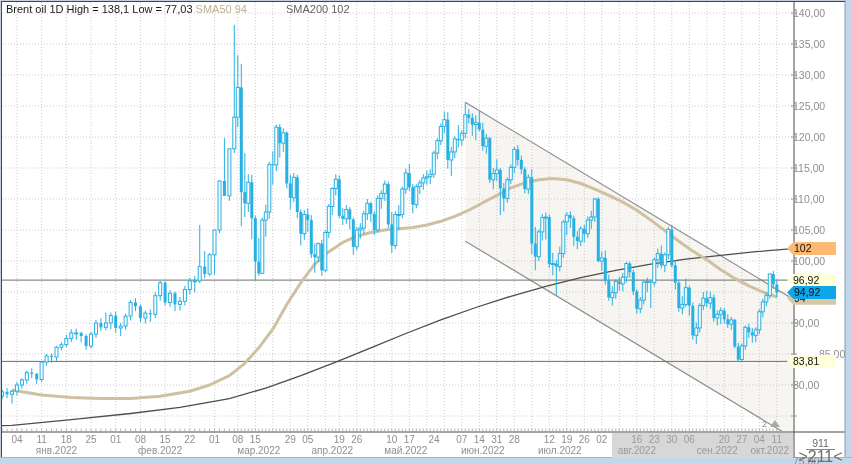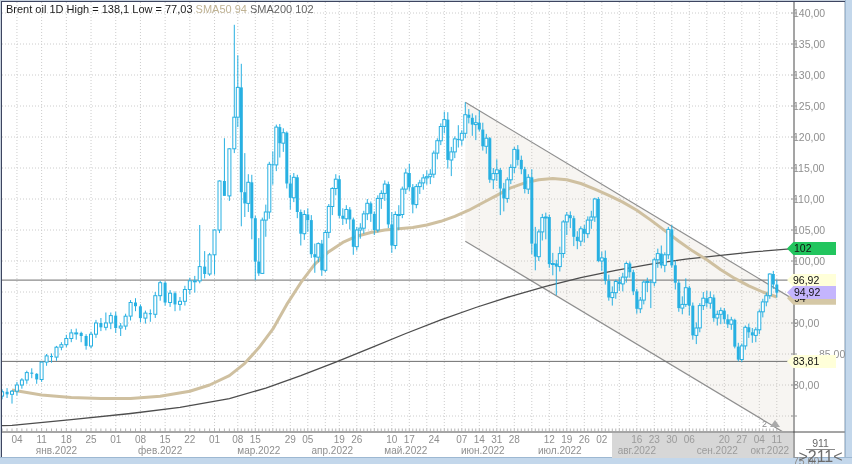--- a/index.html
+++ b/index.html
@@ -10,30 +10,30 @@
   .edge-left-light{position:absolute;left:0;top:0;bottom:0;width:1px;background:#c6d0dc;}
   .edge-top-dark{position:absolute;left:1px;top:1px;right:7px;height:1px;background:#3d4560;}
   .edge-left-dark{position:absolute;left:1px;top:1px;bottom:7px;width:1px;background:#3d4560;}
   .strip-right{position:absolute;right:0;top:0;bottom:0;width:6px;background:#c3d7eb;border-left:1px solid #9db8d2;}
   .strip-bottom{position:absolute;left:0;bottom:0;right:0;height:6px;background:#c3d7eb;border-top:1px solid #9db8d2;}
   #chart-svg{position:absolute;left:0;top:0;}
   
   #title{position:absolute;left:6px;top:3px;font-size:11px;white-space:pre;z-index:5;}
   #title .t-main{color:#1b1b1b;}
   #title .t-sma50{color:#bfb293;}
-  #title .t-sma200{color:#636363;}
+  #title .t-sma200{color:#636363;padding-left:36px;}
   
   #right-axis{position:absolute;left:788px;top:2px;width:49px;height:429px;z-index:4;}
   .ylab{position:absolute;left:5px;width:44px;font-size:10.5px;color:#8f8f8f;}
   .marker{position:absolute;left:-1px;width:49px;height:13px;font-size:10.5px;line-height:13px;
           padding-left:7px;box-sizing:border-box;color:#111;
           clip-path:polygon(0 50%,13% 0,100% 0,100% 100%,13% 100%);}
-  .m-sma200{background:#22c55e;}
+  .m-sma200{background:#fdba74;}
   .m-level{background:#ffffd9;padding-left:6px;}
-  .m-price{background:#c4b5fd;}
+  .m-price{background:#0ea5e9;}
   .m-sma50{background:#d5c8a6;}
   
   #bottom-axis{position:absolute;left:2px;top:433px;width:791px;height:25px;overflow:hidden;z-index:3;}
   #axis-selection{position:absolute;top:0;bottom:0;background:#d7d7d7;}
   .xlab{position:absolute;top:1px;font-size:10px;color:#8f8f8f;transform:translateX(-50%);}
   .xlab.dim{color:#9b9b9b;}
   .mlab{position:absolute;top:12px;font-size:10px;color:#8f8f8f;transform:translateX(-50%);white-space:nowrap;}
   .mlab.dim{color:#9b9b9b;}
   
   #corner{position:absolute;left:796px;top:433px;width:49px;height:25px;text-align:center;z-index:4;}

